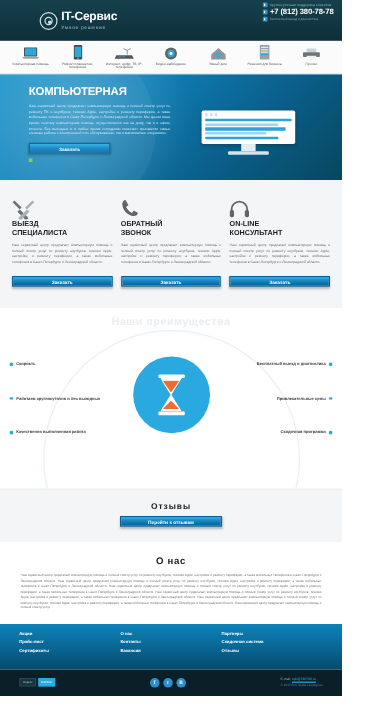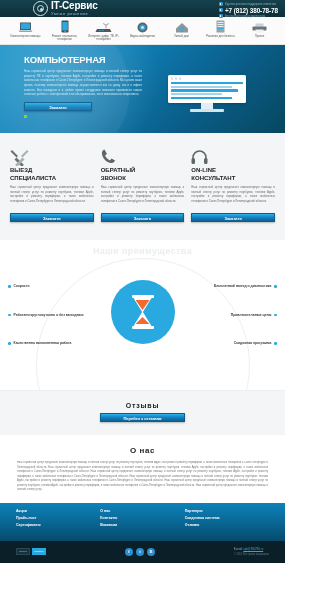--- a/index.html
+++ b/index.html
@@ -8,21 +8,21 @@
     font-family:"Liberation Sans", sans-serif;
     background:#ffffff;
     overflow:hidden;
     font-size:4px;
     color:#444;
   }
   .page { width:285px; height:600px; position:relative; overflow:hidden; }
 
   
   .topbar {
-    height:17px; background:#123944;
+    height:34px; background:#123944;
     background:linear-gradient(180deg,#15414d 0%,#0e2f39 100%);
     display:flex; position:relative;
   }
   .logo-wrap { display:flex; align-items:center; margin-left:33px; }
   .logo-mark {
     width:15px; height:15px; border-radius:50%;
     border:1.2px solid #cfe3e8; position:relative; margin-right:3px;
     flex:none;
   }
   .logo-mark::before {

